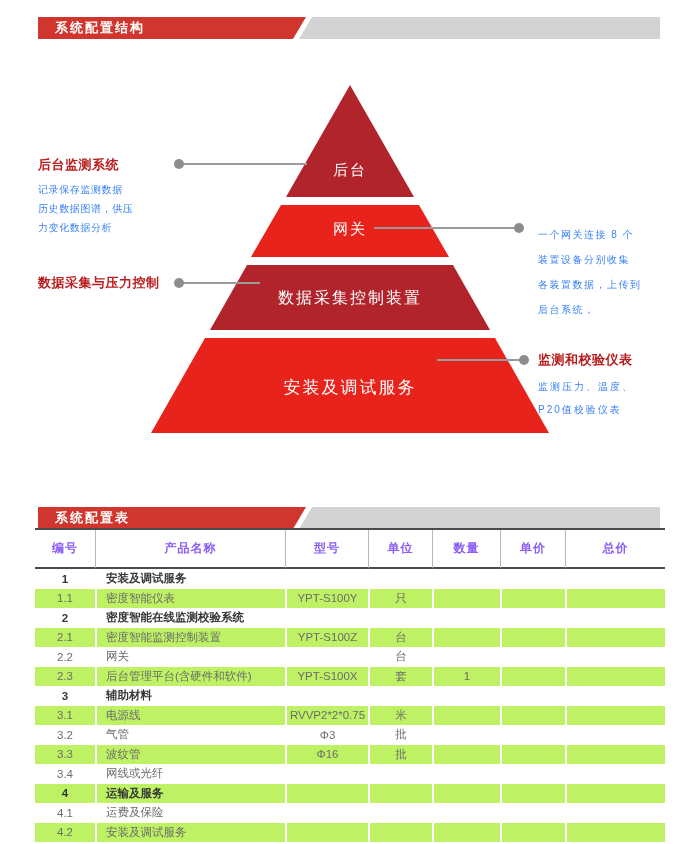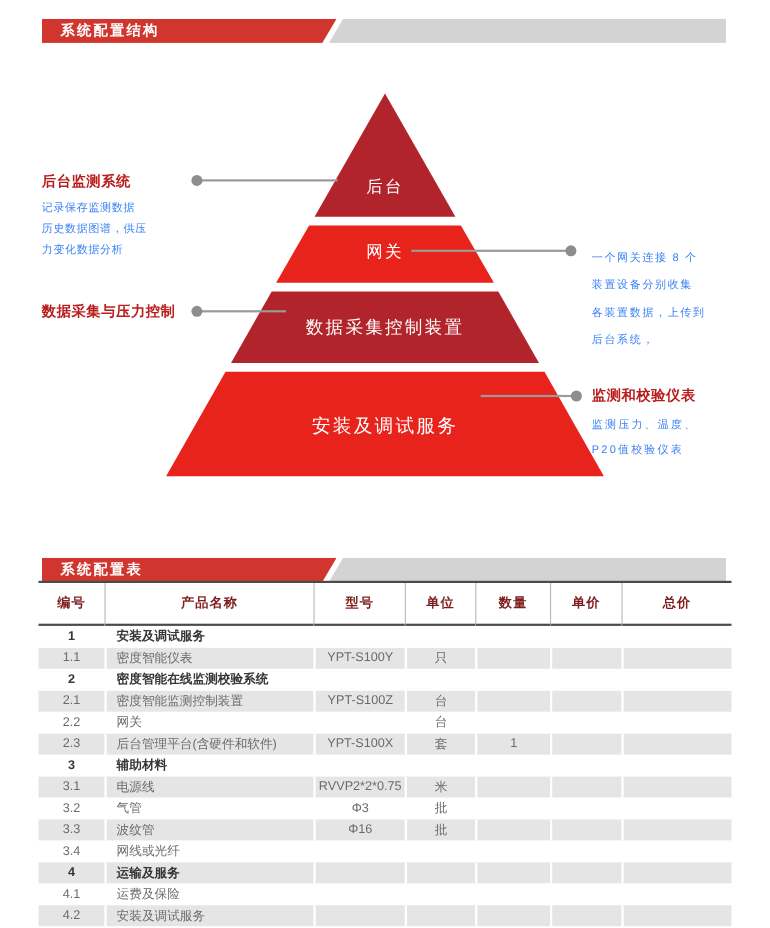--- a/index.html
+++ b/index.html
@@ -33,29 +33,29 @@
   .ann-body { margin-top:6px; font-size:10px; color:#3b82f6; white-space:pre-line; }
   .ann-a .ann-body { line-height:19px; letter-spacing:0.6px; }
   .ann-b .ann-body { line-height:20px; letter-spacing:0.6px; }
   .ann-c .ann-body { line-height:25px; letter-spacing:1.5px; }
   .ann-d .ann-body { line-height:23px; letter-spacing:2px; }
 
   
   .table-wrap { position:absolute; left:35px; top:528px; width:630px; }
   table { width:630px; table-layout:fixed; border-collapse:separate; border-spacing:0;
     border-top:2px solid #4b4b4b; }
-  thead th { height:39px; font-size:12px; font-weight:bold; color:#7f1d1d;
+  thead th { height:39px; font-size:12px; font-weight:bold; color:#8b5cf6;
     border-bottom:2px solid #4b4b4b; border-left:1px solid #b8b8b8;
     text-align:center; vertical-align:middle; letter-spacing:1px; }
   thead th:first-child { border-left:none; }
   tbody td { height:19.5px; font-size:11.5px; color:#6b6b6b; text-align:center;
     vertical-align:middle; border-left:2px solid #ffffff; overflow:hidden; white-space:nowrap; }
   tbody td:first-child { border-left:none; }
   tbody td.col-name { text-align:left; padding-left:9px; }
-  tr.stripe td { background:#e5e5e5; }
+  tr.stripe td { background:#bef264; }
   tr.category td { color:#373737; font-weight:bold; }
 </style>
 </head>
 <body>
 
 <div class="page">
 
   <div class="banner" style="top:17px;">
     <div class="banner-red">
       <span class="banner-title">系统配置结构</span>

